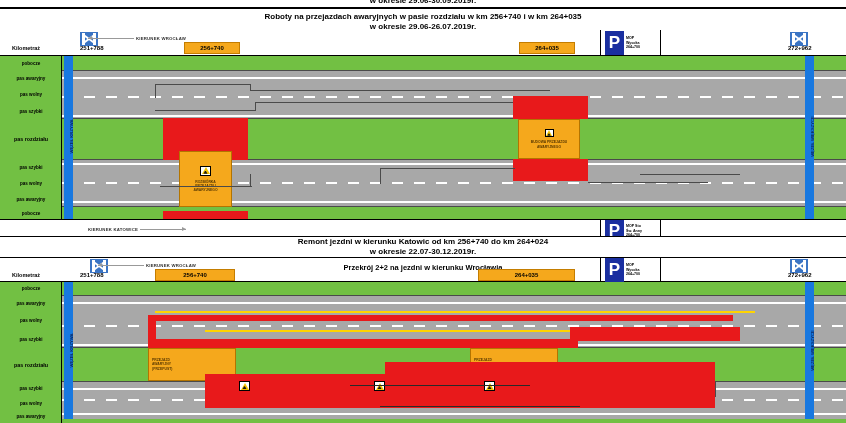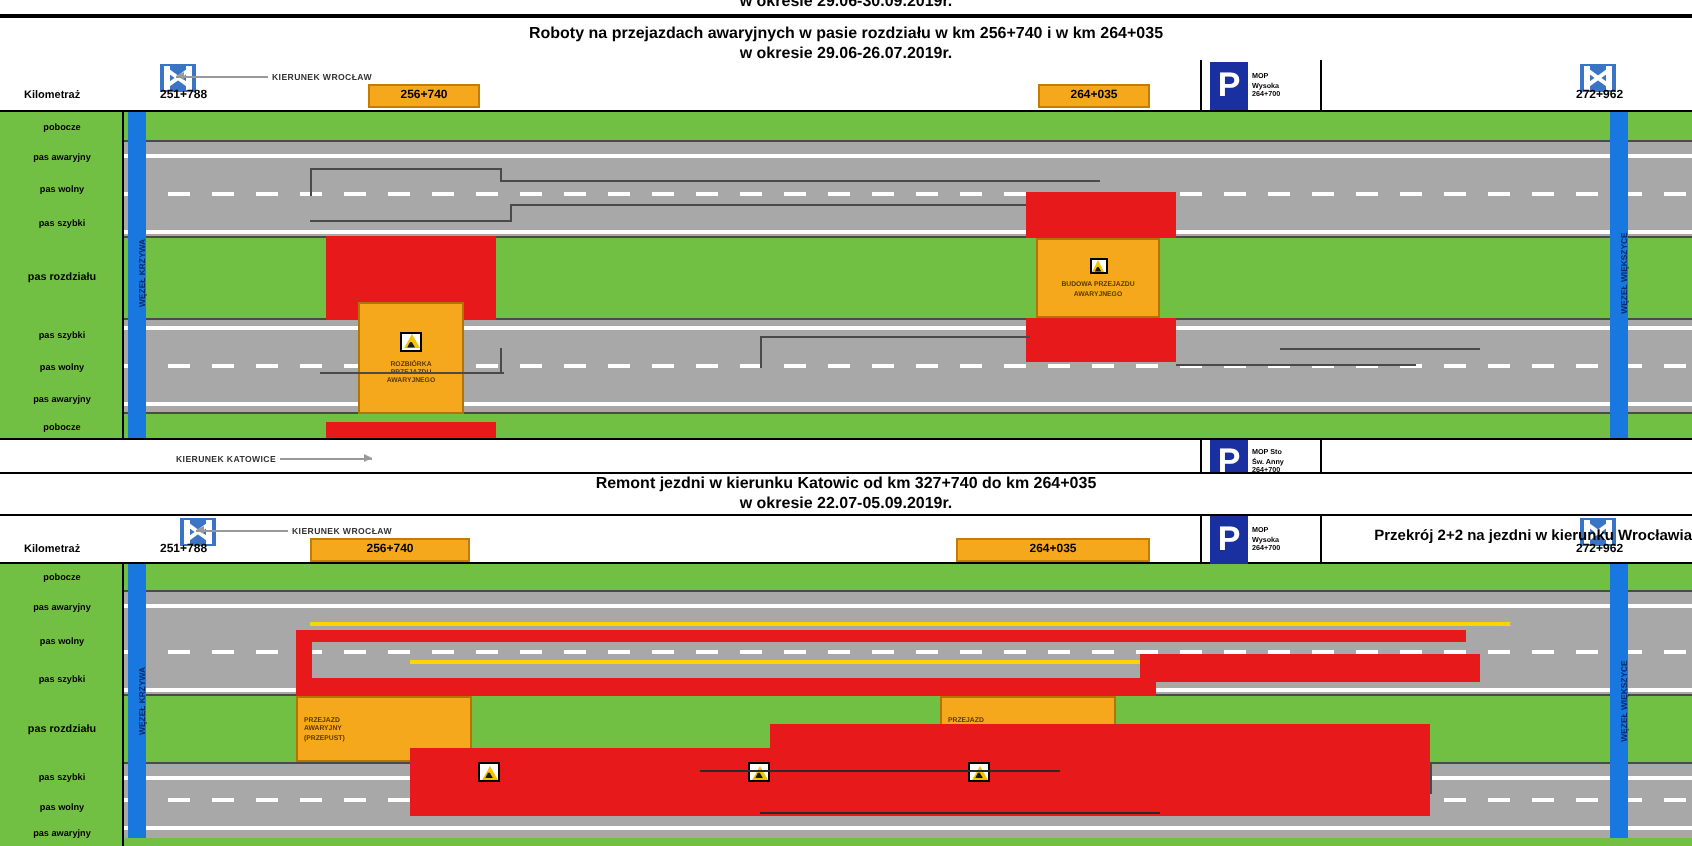--- a/index.html
+++ b/index.html
@@ -17,21 +17,21 @@
     background: #fff;
     border-top: 1px solid #000; border-bottom: 1px solid #000;
     text-align: center;
     display: flex; flex-direction: column; justify-content: center; align-items: center;
   }
   .title-band .tl {
     font-size: 8px; font-weight: bold; color: #000; line-height: 10px;
     white-space: nowrap;
   }
   .subtitle-center {
-    position: absolute; left: 0; width: 846px; text-align: right;
+    position: absolute; left: 0; width: 846px; text-align: center;
     font-size: 7.5px; font-weight: bold; color: #000; white-space: nowrap;
   }
 
   
   .km-strip { position: absolute; left: 0; width: 846px; background: #fff;
               border-bottom: 1px solid #000; }
   .km-label { position: absolute; font-size: 5.5px; font-weight: bold; color: #000;
               white-space: nowrap; }
   .km-value { position: absolute; font-size: 6px; font-weight: bold; color: #000;
               white-space: nowrap; }
@@ -298,22 +298,22 @@
         <span>MOP Sto</span>
         <span>Św. Anny</span>
         <span>264+700</span>
       </div>
     </div>
     <div style="position:absolute; left:600px; top:0; width:1px; height:22px; background:#000;"></div>
     <div style="position:absolute; left:660px; top:0; width:1px; height:22px; background:#000;"></div>
   </div>
 
   <div class="title-band" style="top:236px; height:22px;">
-    <div class="tl">Remont jezdni w kierunku Katowic od km 327+740 do km 264+035</div>
-    <div class="tl">w okresie 22.07-05.09.2019r.</div>
+    <div class="tl">Remont jezdni w kierunku Katowic od km 256+740 do km 264+024</div>
+    <div class="tl">w okresie 22.07-30.12.2019r.</div>
   </div>
 
   <div class="km-strip" style="top:258px; height:24px;">
 
     <div class="node-icon" style="left:90px; top:1px;">
       <span class="nb1"></span>
         <span class="nb2"></span>
     </div>
     <div class="node-icon" style="left:790px; top:1px;">
       <span class="nb1"></span>

